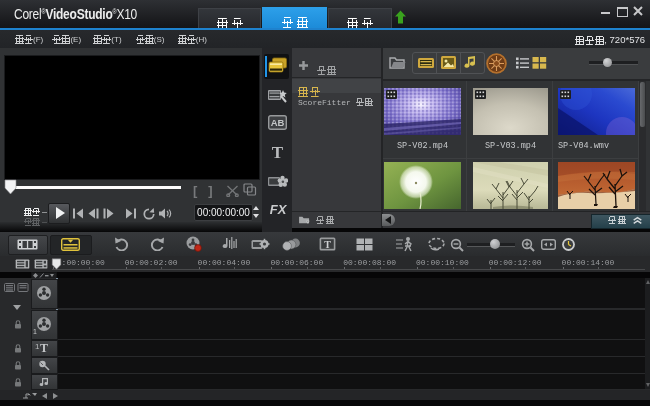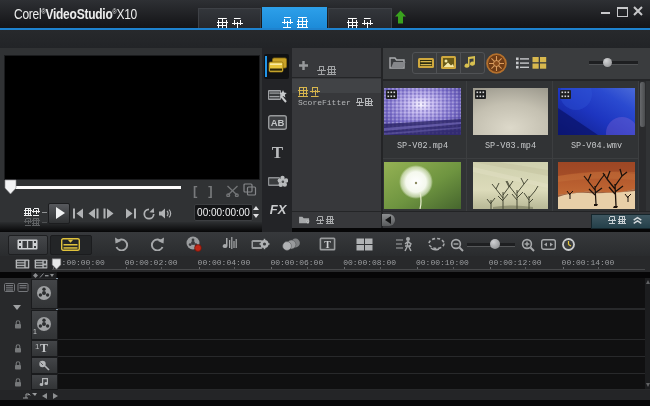--- a/index.html
+++ b/index.html
@@ -47,20 +47,29 @@
 
 <div class="abs" style="left:601px;top:12px;width:9px;height:2px;background:#c7c8ca;"></div>
 <div class="abs" style="left:617px;top:7px;width:9px;height:7px;border:1px solid #c7c8ca;border-top-width:2px;"></div>
 <svg class="abs" style="left:633px;top:6px;" width="10" height="10" viewBox="0 0 10 10">
  <path d="M1 1 L9 9 M9 1 L1 9" stroke="#c7c8ca" stroke-width="2"></path>
 </svg>
 
 <div class="abs" style="left:0;top:28px;width:650px;height:2px;background:#1e82ce;"></div>
 
 <div class="abs" style="left:0;top:30px;width:650px;height:18px;background:linear-gradient(#27292c,#222427);"></div>
+<div class="abs" style="left:15px;top:35px;height:12px;color:#cfd1d3;font-size:8px;white-space:nowrap;" id="menus">
+ <span class="cjk" style="width:9px;height:9px;--c:#cfd1d3"></span><span class="ck2" style="width:9px;height:9px;--c:#cfd1d3"></span>(F)<span style="display:inline-block;width:7px;"></span>
+ <span class="ck2" style="width:9px;height:9px;--c:#cfd1d3"></span><span class="cjk" style="width:9px;height:9px;--c:#cfd1d3"></span>(E)<span style="display:inline-block;width:10px;"></span>
+ <span class="cjk" style="width:9px;height:9px;--c:#cfd1d3"></span><span class="ck2" style="width:9px;height:9px;--c:#cfd1d3"></span>(T)<span style="display:inline-block;width:12px;"></span>
+ <span class="ck2" style="width:9px;height:9px;--c:#cfd1d3"></span><span class="cjk" style="width:9px;height:9px;--c:#cfd1d3"></span>(S)<span style="display:inline-block;width:11px;"></span>
+ <span class="cjk" style="width:9px;height:9px;--c:#cfd1d3"></span><span class="ck2" style="width:9px;height:9px;--c:#cfd1d3"></span>(H)
+</div>
+<div class="abs" style="left:0;top:34px;width:645px;text-align:right;color:#e3e4e6;font-size:9.5px;">
+ <span class="cjk" style="width:9px;height:9px;--c:#e3e4e6"></span><span class="ck2" style="width:9px;height:9px;--c:#e3e4e6;margin-left:1px;"></span><span class="cjk" style="width:9px;height:9px;--c:#e3e4e6;margin-left:1px;"></span>, 720*576</div>
 
 <div class="abs" style="left:0;top:48px;width:262px;height:180px;background:#303234;"></div>
 <div class="abs" style="left:0;top:222px;width:262px;height:10px;background:linear-gradient(#2c2e30,#060607);"></div>
 <div class="abs" style="left:4px;top:55px;width:254px;height:123px;background:#000;border:1px solid #1a1b1d;"></div>
 
 <div class="abs" style="left:8px;top:186px;width:173px;height:3px;background:#fdfdfd;"></div>
 <svg class="abs" style="left:4px;top:179px;" width="13" height="16" viewBox="0 0 13 16">
  <path d="M1 1 L12 1 L12 9 L6.5 15 L1 9 Z" fill="#f2f3f4" stroke="#8a8b8d" stroke-width="0.6"></path>
 </svg>
 
@@ -379,21 +388,21 @@
         <rect x="1.5" y="5.5" width="1.6" height="1.6"></rect>
         <rect x="4.5" y="1.5" width="1.6" height="1.6"></rect>
         <rect x="4.5" y="5.5" width="1.6" height="1.6"></rect>
         <rect x="7.5" y="1.5" width="1.6" height="1.6"></rect>
         <rect x="7.5" y="5.5" width="1.6" height="1.6"></rect>
       </g>
     </svg>
 
 <div class="abs" style="left:384px;top:141px;width:77px;text-align:center;color:#c6c8ca;font-size:8.5px;font-family:'Liberation Mono',monospace;">SP-V02.mp4</div>
 <div class="abs" style="left:473px;top:141px;width:75px;text-align:center;color:#c6c8ca;font-size:8.5px;font-family:'Liberation Mono',monospace;">SP-V03.mp4</div>
-<div class="abs" style="left:558px;top:141px;width:77px;text-align:center;color:#c6c8ca;font-size:8.5px;font-family:'Liberation Mono',monospace;">SP-V04.wmv</div>
+<div class="abs" style="left:558px;top:141px;width:77px;text-align:left;color:#c6c8ca;font-size:8.5px;font-family:'Liberation Mono',monospace;">SP-V04.wmv</div>
 
 <div class="abs" style="left:383px;top:211px;width:267px;height:1px;background:#232426;"></div>
 <div class="abs" style="left:383px;top:212px;width:267px;height:16px;background:#36373a;"></div>
 <div class="abs" style="left:591px;top:214px;width:59px;height:13px;background:linear-gradient(#3e5660,#24404a);border:1px solid #15262c;border-right:none;"></div>
 <div class="abs" style="left:608px;top:216px;height:9px;line-height:9px;"><span class="ck2" style="width:8px;height:8px;--c:#c8cfd3;vertical-align:top;"></span><span class="cjk" style="width:8px;height:8px;--c:#c8cfd3;margin-left:2px;vertical-align:top;"></span></div>
 <svg class="abs" style="left:632px;top:216px;" width="11" height="9" viewBox="0 0 13 10">
  <g fill="none" stroke="#d2d8db" stroke-width="1.7">
         <path d="M2 4.5 L6.5 1.5 L11 4.5"></path>
         <path d="M2 8.5 L6.5 5.5 L11 8.5"></path>
       </g>

